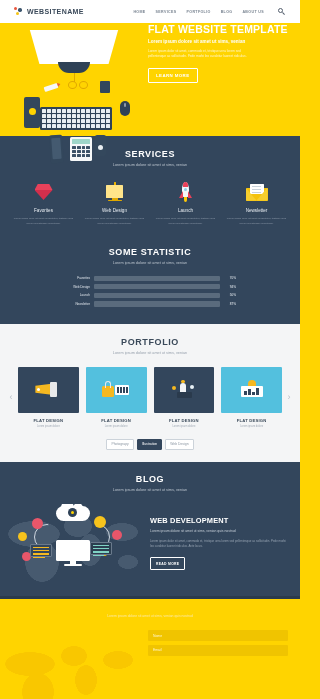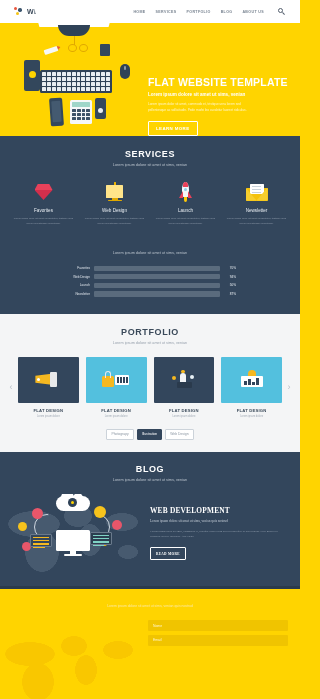--- a/index.html
+++ b/index.html
@@ -24,21 +24,21 @@
   .logo-mark i:nth-child(2) { background: #3d566e; left: 4.4px; top: 1.4px; }
   .logo-mark i:nth-child(3) { background: #f5c518; left: 1.8px; top: 5px; }
   .logo-text { font-size: 7px; font-weight: bold; letter-spacing: .4px; color: #3b4a5a; }
   .nav { margin-left: auto; display: flex; align-items: center; gap: 10px; }
   .nav-item { font-size: 3.6px; letter-spacing: .35px; color: #7a8592; font-weight: bold; }
   .search-ic { margin-left: 4px; width: 8px; height: 8px; position: relative; }
   .search-ic .ring { position: absolute; width: 5px; height: 5px; border: 1px solid #55606e; border-radius: 50%; top: 0; left: 0;}
   .search-ic .hdl { position: absolute; width: 1px; height: 3px; background: #55606e; transform: rotate(-45deg); left: 5.3px; top: 4.2px; }
 
   
-  .hero { background: #ffd400; height: 113px; display: flex; align-items: flex-end; position: relative; }
+  .hero { background: #ffd400; height: 113px; display: flex; align-items: flex-start; position: relative; }
   .hero-art { width: 148px; height: 150px; position: relative; }
   .monitor-top {
     position: absolute; left: 26px; top: 7px; width: 96px; height: 34px;
     background: #ffffff; clip-path: polygon(4% 0, 96% 0, 86% 100%, 14% 100%);
   }
   .monitor-neck { position: absolute; left: 58px; top: 39px; width: 32px; height: 11px; background: #2f4257; border-radius: 0 0 16px 16px; }
   .kb { position: absolute; left: 40px; top: 84px; width: 72px; height: 23px; background: #2f4257; border-radius: 1.5px; padding: 2px; display: grid; grid-template-columns: repeat(14,1fr); grid-gap: 1px; }
   .kb i { background: #e9eef2; border-radius: .5px; }
   .mouse { position: absolute; left: 120px; top: 78px; width: 10px; height: 15px; background: #2f4257; border-radius: 5px 5px 5px 5px; }
   .mouse:after { content:""; position:absolute; left:4.2px; top:2px; width:1.4px; height:4px; background:#8e99a6; border-radius:1px;}
@@ -167,21 +167,21 @@
   .mon2 { position:absolute; left:56px; top:36px; width:34px; height:26px; }
   .mon2 .s{position:absolute;left:0;top:0;width:34px;height:21px;background:#fff;border-radius:1.5px;}
   .mon2 .n{position:absolute;left:14px;top:21px;width:6px;height:3px;background:#fff;}
   .mon2 .b{position:absolute;left:8px;top:24px;width:18px;height:2.2px;background:#fff;border-radius:1px;}
   .code{position:absolute;left:30px;top:40px;width:22px;height:13px;background:#33465c;border:1px solid #6a7a8c;border-radius:1px;}
   .code i{display:block;height:1.2px;background:#f5b820;margin:2px;}
   .code2{position:absolute;left:90px;top:38px;width:22px;height:13px;background:#2c3e50;border:1px solid #6a7a8c;border-radius:1px;}
   .code2 i{display:block;height:1.2px;background:#7fd3c4;margin:2px;}
   .arcL{position:absolute;left:34px;top:20px;width:26px;height:26px;border:1.2px solid #cfd7e0;border-radius:50%;clip-path:polygon(0 0,55% 0,55% 100%,0 100%);}
   .arcR{position:absolute;left:84px;top:20px;width:26px;height:26px;border:1.2px solid #cfd7e0;border-radius:50%;clip-path:polygon(45% 0,100% 0,100% 100%,45% 100%);}
-  .blog-copy { flex: 1; padding-right: 12px; font-family: Liberation Serif, serif; }
+  .blog-copy { flex: 1; padding-right: 12px; }
   .blog-h { color: #ffffff; font-size: 7.4px; font-weight: bold; letter-spacing: .2px; }
   .blog-s { color: #c3ccd6; font-size: 3.4px; margin-top: 4px; }
   .blog-p { color: #95a2b1; font-size: 2.9px; line-height: 1.85; margin-top: 6px; }
   .btn-read { margin-top: 8px; display:inline-block; border: 1px solid #ffffff; color:#fff; font-size:3.4px; font-weight:bold; padding: 3.4px 5px; border-radius:1px; letter-spacing:.3px;}
 
   
   .contact { background: #ffd400; padding: 11px 0 0; border-top: 3px solid #2b3b4c; }
   .sec-title-w { text-align:center; color:#ffffff; font-size:9px; font-weight:bold; letter-spacing:.6px;}
   .sec-sub-w { text-align:center; color:#fbe9a2; font-size:3.4px; margin-top:4px;}
   .contact-body{ display:flex; margin-top:12px; align-items:flex-start;}
@@ -369,20 +369,21 @@
               <span class="flapr"></span>
             </div>
           </div>
         <div class="svc-name">Newsletter</div>
         <div class="svc-desc">Lorem ipsum dolor sit amet consectetur, tristique urna lorem pellentesque sollicitudin.</div>
       </div>
     </div>
   </div>
 
   <div class="statistic">
+    <div class="sec-title">SOME STATISTIC</div>
     <div class="sec-sub">Lorem ipsum dolore sit amet ut sims, venian</div>
     <div class="stat-list">
       <div class="stat-row">
         <span class="stat-label">Favorites</span>
         <span class="stat-track"><span class="stat-fill" style="width: 70%;"></span></span>
         <span class="stat-pct">70%</span>
       </div>
       <div class="stat-row">
         <span class="stat-label">Web Design</span>
         <span class="stat-track"><span class="stat-fill" style="width: 94%;"></span></span>

